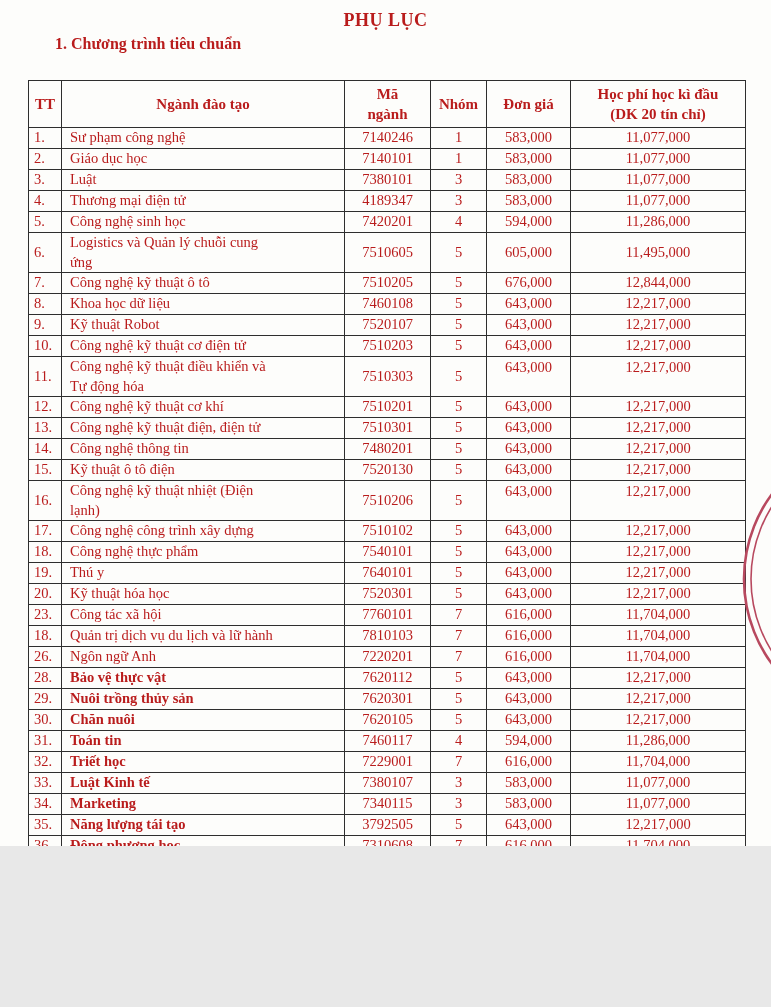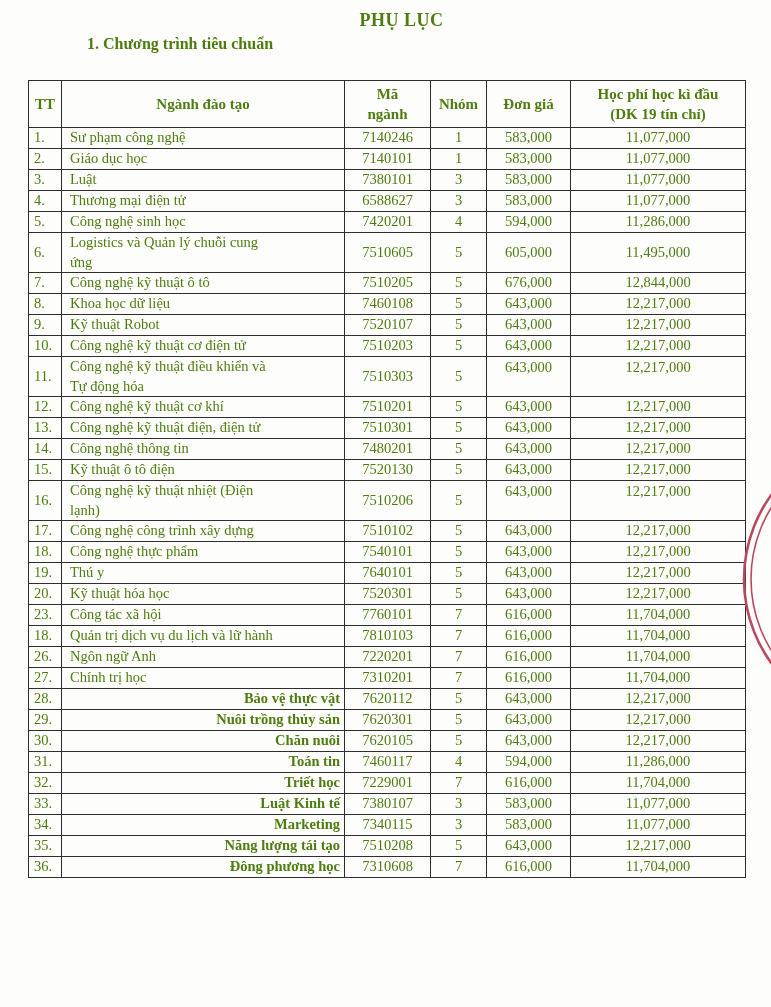--- a/index.html
+++ b/index.html
@@ -1,26 +1,25 @@
 <!DOCTYPE html>
 <html><head>
 <meta charset="utf-8">
 <style>
   * { margin: 0; padding: 0; box-sizing: border-box; }
   html, body { background: #e8e8e8; }
   .page {
     position: relative;
     width: 771px;
-    height: 1007px;
+    height: 846px;
     margin: 0 auto;
     background: #fdfdfb;
-    color: #4d7c0f;
+    color: #b91c1c;
     font-family: "Liberation Serif", "DejaVu Serif", serif;
     overflow: hidden;
-    padding-left: 32px;
   }
   .doc-title {
     text-align: center;
     font-weight: bold;
     font-size: 18px;
     padding-top: 10px;
     letter-spacing: .5px;
   }
   .doc-subtitle {
     width: 700px;
@@ -61,21 +60,21 @@
   .fee-table td { height: 21px; padding: 0 2px; }
   .col-tt    { width: 33px; }
   .col-nganh { width: 283px; }
   .col-ma    { width: 86px; }
   .col-nhom  { width: 56px; }
   .col-dongia{ width: 84px; }
   .col-hocphi{ width: 175px; }
   td.cell-tt    { text-align: left; padding-left: 5px; }
   td.cell-nganh { text-align: left; padding-left: 8px; padding-right: 4px; white-space: pre-line; }
   td.cell-ma, td.cell-nhom, td.cell-don_gia, td.cell-hoc_phi { text-align: center; }
-  tr.bold-name td.cell-nganh { font-weight: bold; text-align: right; }
+  tr.bold-name td.cell-nganh { font-weight: bold; }
   tr.vtop td.cell-don_gia, tr.vtop td.cell-hoc_phi { vertical-align: top; padding-top: 1px; }
   .stamp {
     position: absolute;
     right: 0;
     top: 489px;
     width: 34px;
     height: 180px;
     pointer-events: none;
   }
 </style>
@@ -100,21 +99,21 @@
     </colgroup>
     <thead>
       <tr>
         <th>TT</th>
         <th>Ngành đào tạo</th>
         <th>Mã
 ngành</th>
         <th>Nhóm</th>
         <th>Đơn giá</th>
         <th>Học phí học kì đầu
-(DK 19 tín chỉ)</th>
+(DK 20 tín chỉ)</th>
       </tr>
     </thead>
     <tbody>
         <tr>
           <td class="cell-tt">1.</td>
           <td class="cell-nganh">Sư phạm công nghệ</td>
           <td class="cell-ma">7140246</td>
           <td class="cell-nhom">1</td>
           <td class="cell-don_gia">583,000</td>
           <td class="cell-hoc_phi">11,077,000</td>
@@ -131,21 +130,21 @@
           <td class="cell-tt">3.</td>
           <td class="cell-nganh">Luật</td>
           <td class="cell-ma">7380101</td>
           <td class="cell-nhom">3</td>
           <td class="cell-don_gia">583,000</td>
           <td class="cell-hoc_phi">11,077,000</td>
         </tr>
         <tr>
           <td class="cell-tt">4.</td>
           <td class="cell-nganh">Thương mại điện tử</td>
-          <td class="cell-ma">6588627</td>
+          <td class="cell-ma">4189347</td>
           <td class="cell-nhom">3</td>
           <td class="cell-don_gia">583,000</td>
           <td class="cell-hoc_phi">11,077,000</td>
         </tr>
         <tr>
           <td class="cell-tt">5.</td>
           <td class="cell-nganh">Công nghệ sinh học</td>
           <td class="cell-ma">7420201</td>
           <td class="cell-nhom">4</td>
           <td class="cell-don_gia">594,000</td>
@@ -291,28 +290,20 @@
           <td class="cell-hoc_phi">11,704,000</td>
         </tr>
         <tr>
           <td class="cell-tt">26.</td>
           <td class="cell-nganh">Ngôn ngữ Anh</td>
           <td class="cell-ma">7220201</td>
           <td class="cell-nhom">7</td>
           <td class="cell-don_gia">616,000</td>
           <td class="cell-hoc_phi">11,704,000</td>
         </tr>
-        <tr>
-          <td class="cell-tt">27.</td>
-          <td class="cell-nganh">Chính trị học</td>
-          <td class="cell-ma">7310201</td>
-          <td class="cell-nhom">7</td>
-          <td class="cell-don_gia">616,000</td>
-          <td class="cell-hoc_phi">11,704,000</td>
-        </tr>
         <tr class="bold-name">
           <td class="cell-tt">28.</td>
           <td class="cell-nganh">Bảo vệ thực vật</td>
           <td class="cell-ma">7620112</td>
           <td class="cell-nhom">5</td>
           <td class="cell-don_gia">643,000</td>
           <td class="cell-hoc_phi">12,217,000</td>
         </tr>
         <tr class="bold-name">
           <td class="cell-tt">29.</td>
@@ -358,21 +349,21 @@
           <td class="cell-tt">34.</td>
           <td class="cell-nganh">Marketing</td>
           <td class="cell-ma">7340115</td>
           <td class="cell-nhom">3</td>
           <td class="cell-don_gia">583,000</td>
           <td class="cell-hoc_phi">11,077,000</td>
         </tr>
         <tr class="bold-name">
           <td class="cell-tt">35.</td>
           <td class="cell-nganh">Năng lượng tái tạo</td>
-          <td class="cell-ma">7510208</td>
+          <td class="cell-ma">3792505</td>
           <td class="cell-nhom">5</td>
           <td class="cell-don_gia">643,000</td>
           <td class="cell-hoc_phi">12,217,000</td>
         </tr>
         <tr class="bold-name">
           <td class="cell-tt">36.</td>
           <td class="cell-nganh">Đông phương học</td>
           <td class="cell-ma">7310608</td>
           <td class="cell-nhom">7</td>
           <td class="cell-don_gia">616,000</td>

